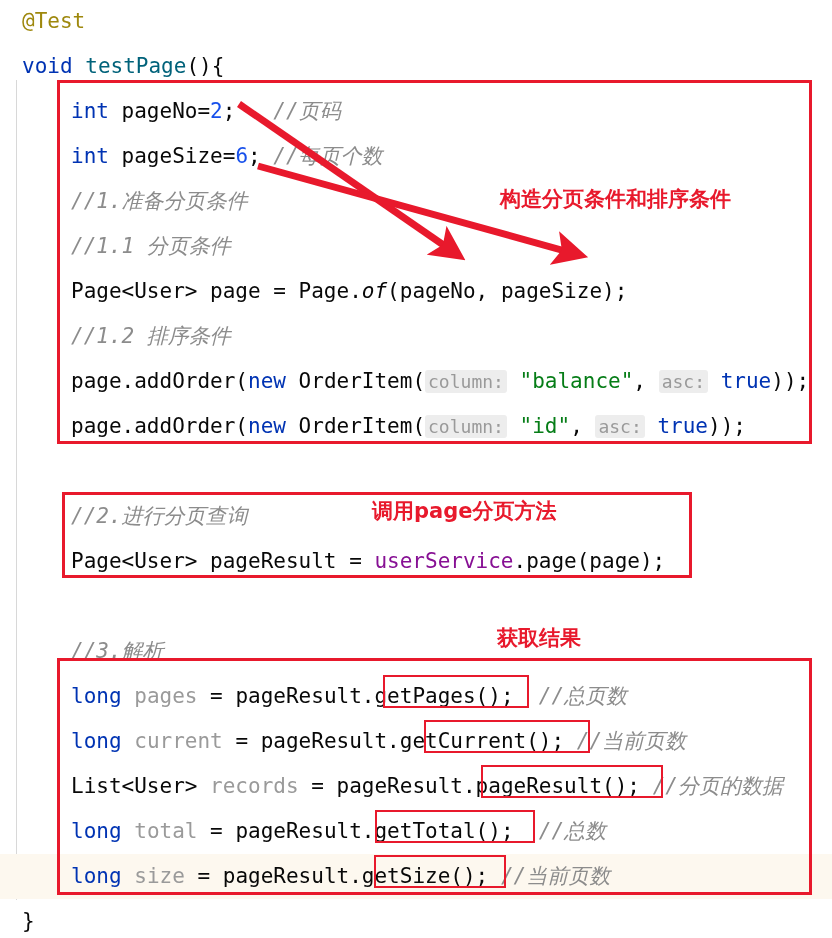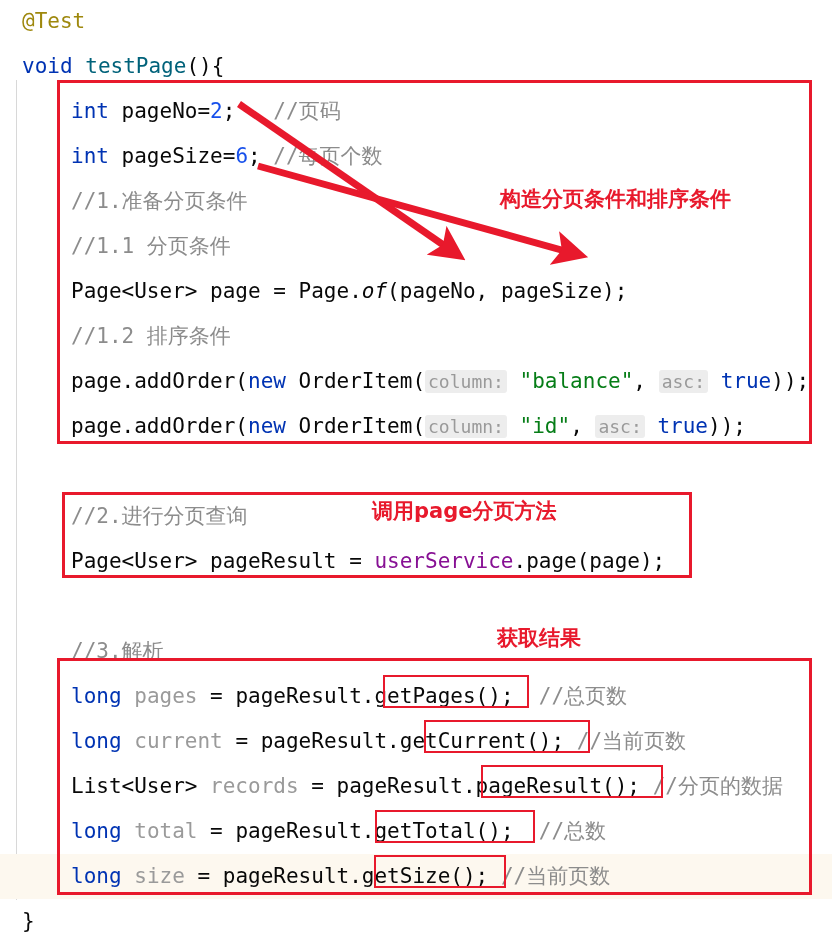--- a/index.html
+++ b/index.html
@@ -50,21 +50,21 @@
     width: 1px;
     background: #d8d8d8;
   }
 
   
   .kw      { color: #0033b3; }          
   .num     { color: #1750eb; }          
   .anno    { color: #9e880d; }          
   .meth    { color: #00627a; }          
   .str     { color: #067d17; }          
-  .cmt     { color: #8c8c8c; }
+  .cmt     { color: #8c8c8c; font-style: italic; }
   .plain   { color: #080808; }
   .gray    { color: #9a9a9a; }          
   .field   { color: #871094; }          
   .ital    { font-style: italic; }      
   .hint {
     color: #9a9a9a;
     background: #ededed;
     border-radius: 3px;
     font-size: 18px;
     padding: 1px 3px;

